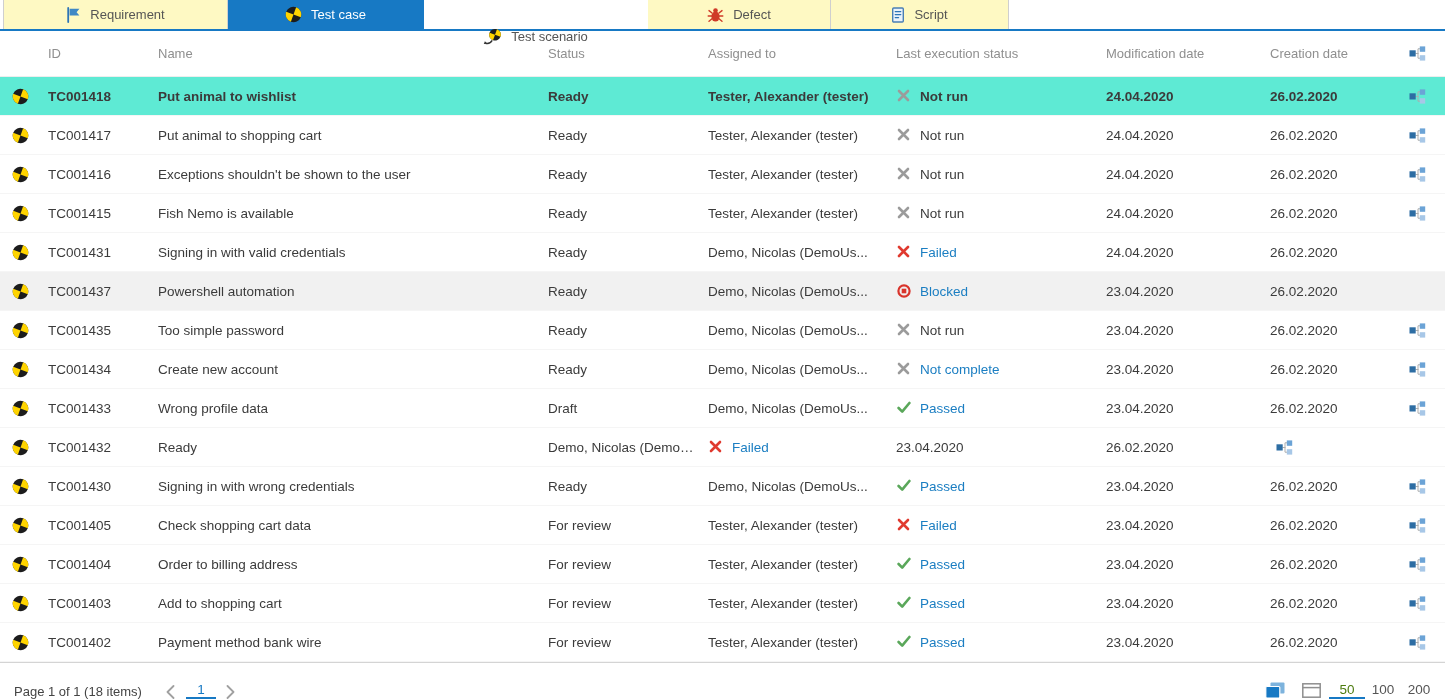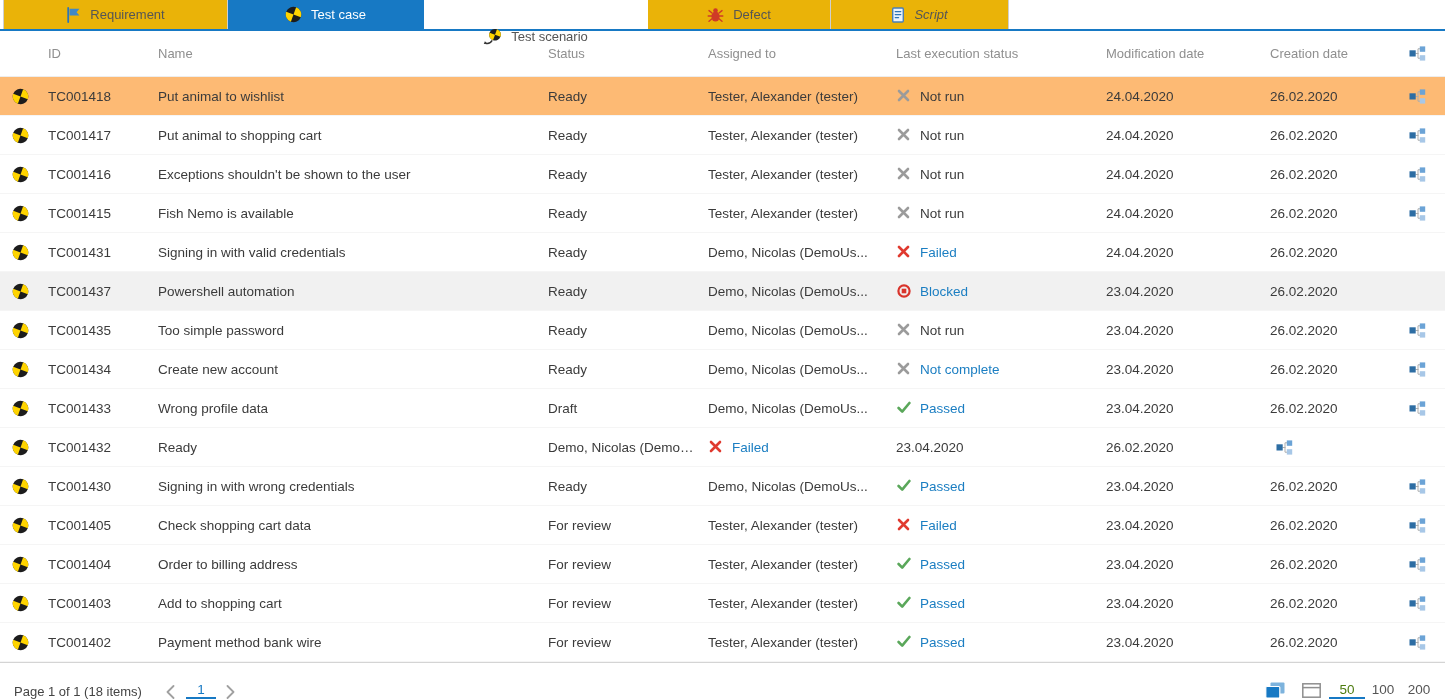--- a/index.html
+++ b/index.html
@@ -13,42 +13,42 @@
   
   .tab-strip {
     display: flex;
     height: 31px;
     border-bottom: 2px solid #1779c4;
     padding-left: 3px;
     background: #fff;
   }
   .tab {
     display: flex; align-items: center; justify-content: center; gap: 9px;
-    background: #eab308; color: #555; font-size: 13px;
+    background: #fef9c3; color: #555; font-size: 13px;
     border-right: 1px solid #cfcfcf; cursor: pointer;
   }
   .tab:first-child { border-left: 1px solid #cfcfcf; }
   .tab:nth-child(1) { width: 225px; }
   .tab:nth-child(2) { width: 196px; }
   .tab:nth-child(3) { width: 224px; margin-top: 36px; }
   .tab:nth-child(4) { width: 183px; }
-  .tab:nth-child(5) { width: 178px; font-style: italic; }
+  .tab:nth-child(5) { width: 178px; }
   .tab.active { background: #1779c4; color: #fff; border-color: #1779c4; }
   .tab-icon { display: inline-flex; }
   .tab-icon svg { display: block; }
 
   
   .grid {
     display: grid;
     grid-template-columns: 40px 110px 390px 160px 188px 210px 164px 133px 50px;
     align-items: center;
   }
   .table-header { height: 46px; color: #8f8f8f; font-size: 13px; border-bottom: 1px solid #ededed; }
   .table-row { height: 39px; font-size: 13.5px; border-bottom: 1px solid #f5f5f5; cursor: default; }
-  .table-row.hl-selected { background: #fdba74; }
+  .table-row.hl-selected { background: #5eead4; font-weight: bold; }
   .table-row.hl-alt { background: #f1f1f1; }
   .cell { padding-left: 8px; white-space: nowrap; overflow: hidden; text-overflow: ellipsis; }
   .icon-cell { display: flex; justify-content: center; padding-left: 0; }
   .case-icon { display: inline-flex; }
   .case-icon svg { display: block; }
   .exec-cell { display: flex; align-items: flex-start; gap: 9px; overflow: visible; }
   .exec-icon { display: inline-flex; width: 15px; justify-content: center; }
   .exec-icon svg { display: block; }
   .exec-label.link { color: #1b7ec2; cursor: pointer; }
   .right-icon-cell { padding-left: 14px; display: flex; }

